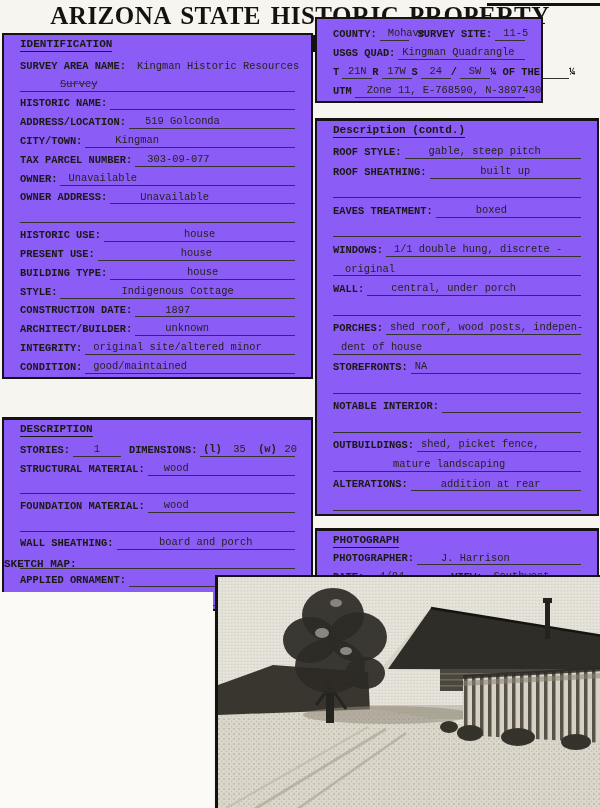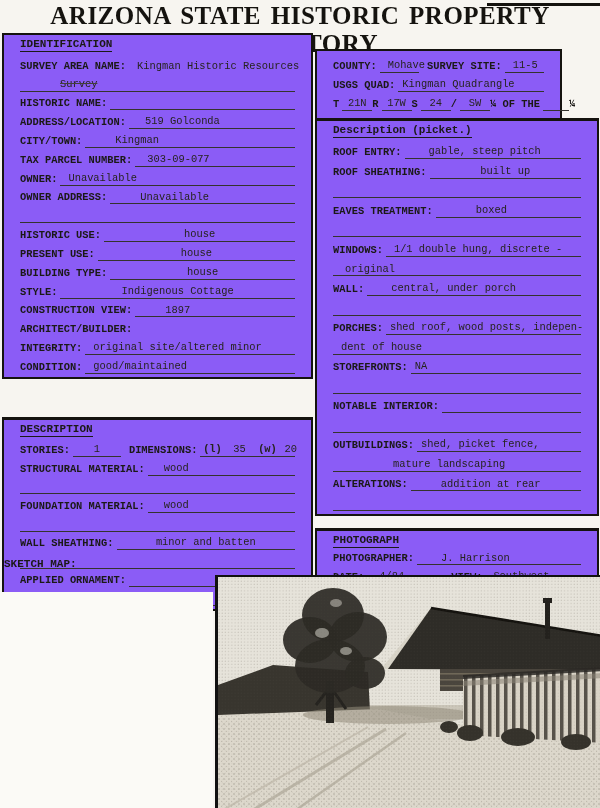--- a/index.html
+++ b/index.html
@@ -7,21 +7,21 @@
         font-family:"Liberation Mono","DejaVu Sans Mono",monospace;color:#1b1916;}
   .title{position:absolute;top:2px;left:0;right:0;text-align:center;
          font-family:"Liberation Serif","DejaVu Serif",serif;font-weight:bold;
          font-size:25px;letter-spacing:.5px;word-spacing:3px;color:#15130f;}
   .overline{position:absolute;top:3px;right:0;width:113px;border-top:3px solid #15130f;}
 
   .box{position:absolute;border:2px solid #15130f;background:#8b5cf6;box-sizing:border-box;
        padding:3px 16px;display:flex;flex-direction:column;}
   .col-left-ident{left:2px;top:33px;width:311px;height:346px;}
   .col-left-desc {left:2px;top:378px;width:311px;height:194px;border-top:3px solid #15130f;margin-top:39px;}
-  .r1{left:315px;top:49px;width:247px;height:86px;}
+  .r1{left:315px;top:17px;width:228px;height:86px;}
   .r2{left:315px;top:118px;width:284px;height:398px;border-top:3px solid #15130f;}
   .r3{left:315px;top:528px;width:284px;height:61px;border-top:3px solid #15130f;}
 
   .sec-heading{height:16px;font-size:11px;font-weight:bold;}
   .sec-heading span{border-bottom:1.5px solid #1b1916;padding-bottom:1px;}
 
   .row{display:flex;align-items:flex-end;height:19px;font-size:10.4px;min-width:0;}
   .r2 .row{height:20px;}
   .r3 .row{height:20px;}
   .lbl{font-weight:bold;white-space:nowrap;padding:0 3px 1px 0;}
@@ -125,27 +125,30 @@
           <span class="val">house</span>
         </span>
     </div>
     <div class="row">
       <span class="lbl">STYLE:</span>
       <span class="fill c">
           <span class="val">Indigenous Cottage</span>
         </span>
     </div>
     <div class="row">
-      <span class="lbl">CONSTRUCTION VIEW:</span>
+      <span class="lbl">CONSTRUCTION DATE:</span>
       <span class="fill p30">
           <span class="val">1897</span>
         </span>
     </div>
     <div class="row">
       <span class="lbl">ARCHITECT/BUILDER:</span>
+      <span class="fill p30">
+          <span class="val">unknown</span>
+        </span>
     </div>
     <div class="row">
       <span class="lbl">INTEGRITY:</span>
       <span class="fill p8">
           <span class="val">original site/altered minor</span>
         </span>
     </div>
     <div class="row">
       <span class="lbl">CONDITION:</span>
       <span class="fill p8">
@@ -184,21 +187,21 @@
       <span class="fill p16">
           <span class="val">wood</span>
         </span>
     </div>
     <div class="row">
         <span class="fill"></span>
       </div>
     <div class="row">
       <span class="lbl">WALL SHEATHING:</span>
       <span class="fill c">
-          <span class="val">minor and batten</span>
+          <span class="val">board and porch</span>
         </span>
     </div>
     <div class="row">
         <span class="fill"></span>
       </div>
     <div class="row">
       <span class="lbl">APPLIED ORNAMENT:</span>
       <span class="fill">
           <span class="val"></span>
         </span>
@@ -242,24 +245,24 @@
     <div class="row">
       <span class="lbl">UTM</span>
       <span class="fill p12">
           <span class="val">Zone 11, E-768590, N-3897430</span>
         </span>
     </div>
   </section>
 
   <section class="box r2">
     <div class="sec-heading">
-      <span>Description (picket.)</span>
-    </div>
-    <div class="row">
-      <span class="lbl">ROOF ENTRY:</span>
+      <span>Description (contd.)</span>
+    </div>
+    <div class="row">
+      <span class="lbl">ROOF STYLE:</span>
       <span class="fill p24">
           <span class="val">gable, steep pitch</span>
         </span>
     </div>
     <div class="row">
       <span class="lbl">ROOF SHEATHING:</span>
       <span class="fill c">
           <span class="val">built up</span>
         </span>
     </div>

